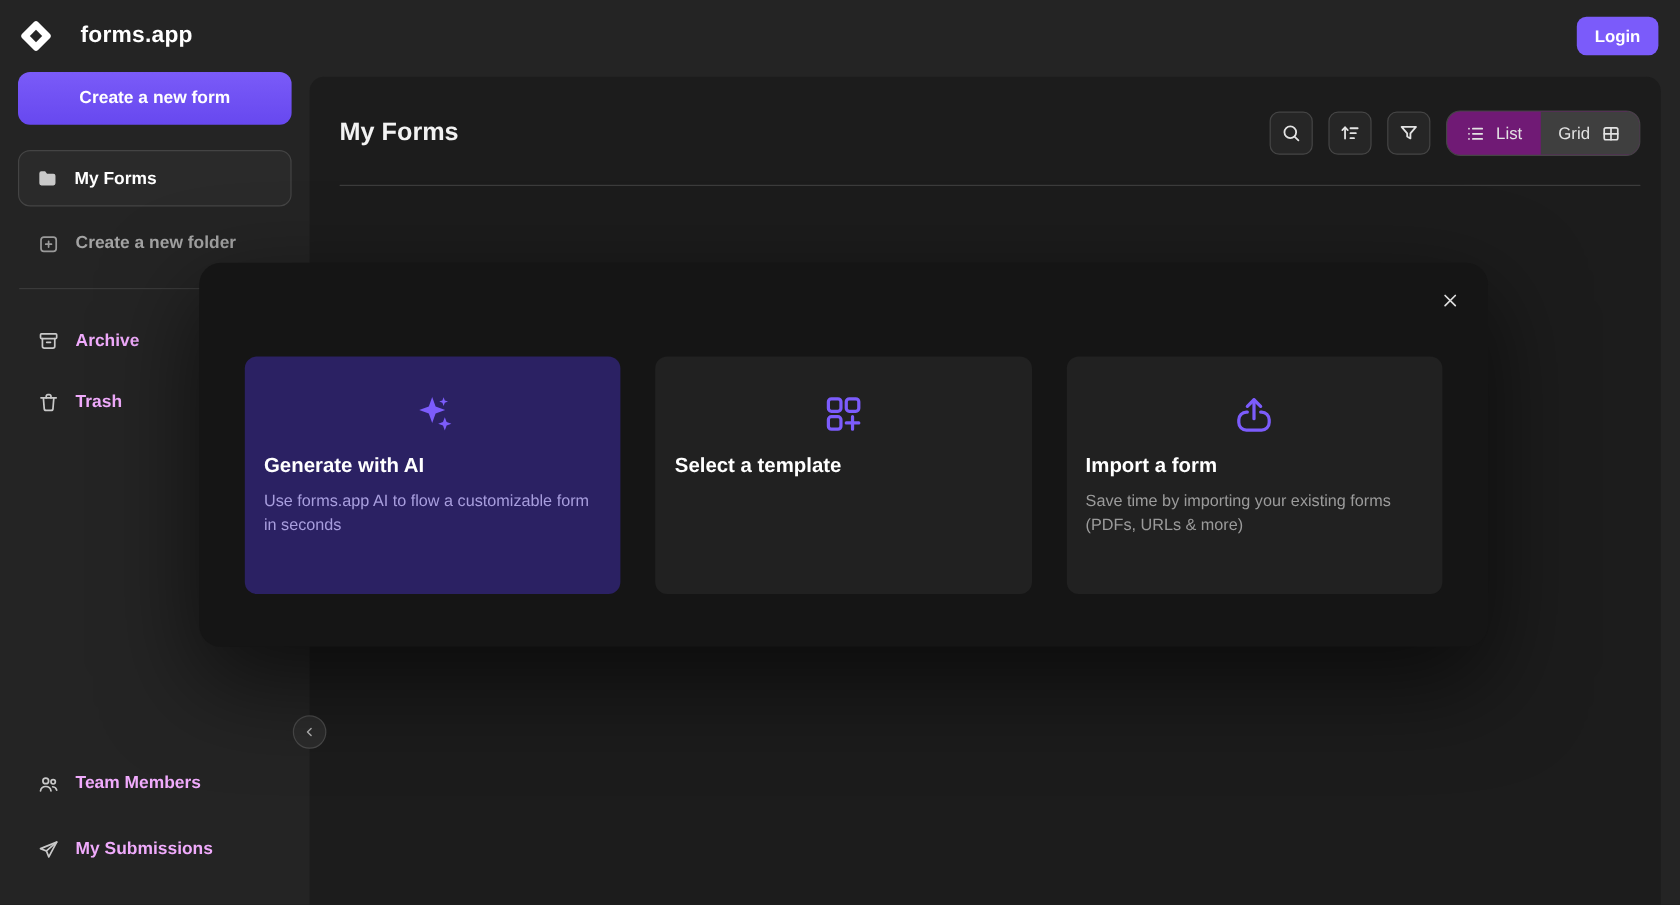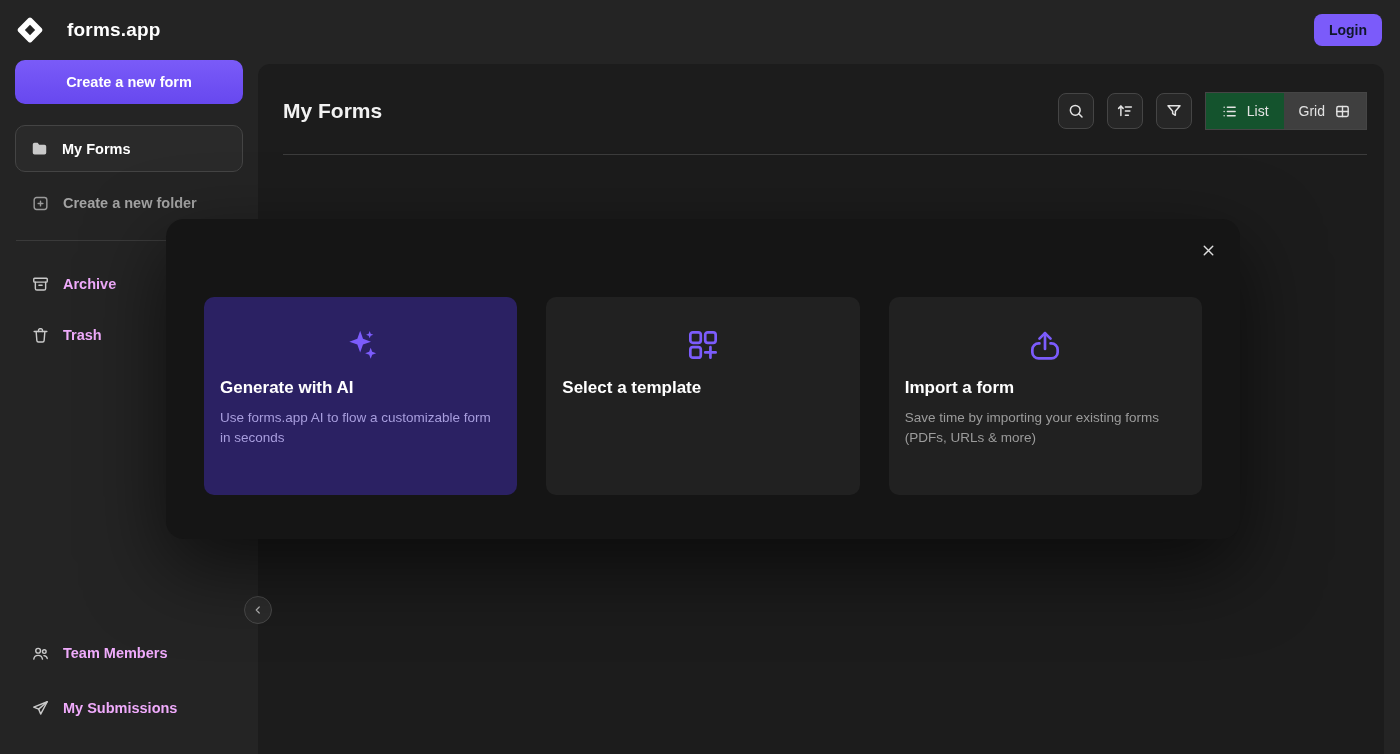--- a/index.html
+++ b/index.html
@@ -15,21 +15,21 @@
 
   
   .topbar {
     position: absolute; top: 0; left: 0; right: 0; height: 60px;
     display: flex; align-items: center; justify-content: space-between;
     padding: 0 18px 0 15px;
   }
   .brand { display: flex; align-items: center; gap: 22px; }
   .brand-text { font-size: 19px; font-weight: 700; color: #ffffff; letter-spacing: 0.2px; }
   .login-btn {
-    background: #7b5bfa; color: #0f172a; border: none; border-radius: 8px;
+    background: #7b5bfa; color: #ffffff; border: none; border-radius: 8px;
     padding: 8px 15px; font-size: 14px; font-weight: 600; cursor: pointer;
     font-family: inherit;
   }
 
   
   .sidebar {
     position: absolute; top: 60px; left: 0; bottom: 0; width: 258px;
     padding: 0 15px;
   }
   .create-form-btn {
@@ -66,22 +66,22 @@
     padding: 28px 17px 24px 25px;
   }
   .page-title { font-size: 21px; font-weight: 700; color: #f2f2f2; }
   .toolbar { display: flex; align-items: center; gap: 13px; }
   .icon-btn {
     width: 36px; height: 36px; border: 1px solid #454545; border-radius: 8px;
     background: #262626; color: #e3e3e3; display: grid; place-items: center;
     cursor: pointer;
   }
   .segmented {
-    display: flex; height: 38px; border: 1px solid #454545; border-radius: 0;
-    overflow: hidden; background: #14532d;
+    display: flex; height: 38px; border: 1px solid #454545; border-radius: 12px;
+    overflow: hidden; background: #701a75;
   }
   .segment {
     display: flex; align-items: center; gap: 9px; padding: 0 15px;
     font-size: 14px; font-weight: 500; color: #e3e3e3; cursor: pointer;
   }
   .segment.active { background: #3f3f3f; }
   .header-divider { border: none; border-top: 1px solid #3c3c3c; margin: 0 17px 0 25px; }
 
   .collapse-btn {
     position: absolute; left: -14px; top: 532px; width: 28px; height: 28px;

